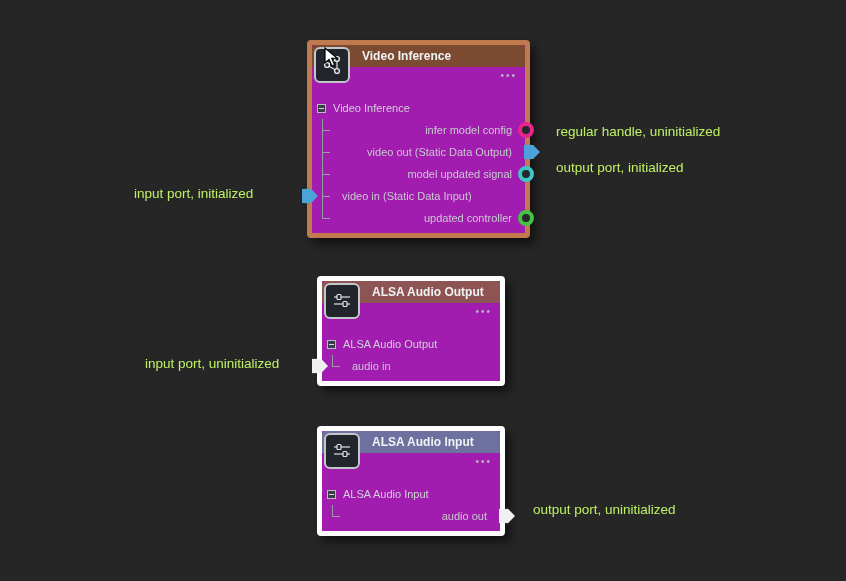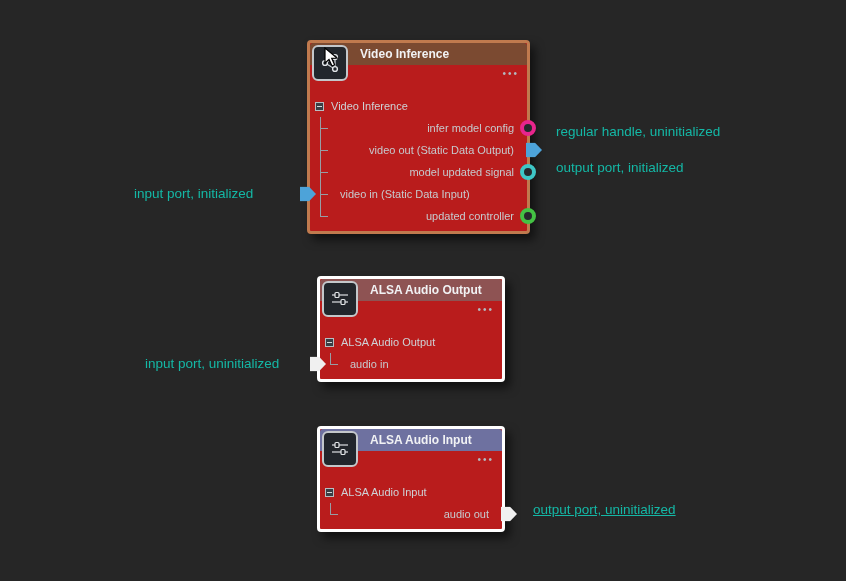--- a/index.html
+++ b/index.html
@@ -4,22 +4,22 @@
 <style>
   * { margin:0; padding:0; box-sizing:border-box; }
   html,body { background:#262626; }
   body { font-family:"Liberation Sans", sans-serif; }
 
   .canvas { position:relative; width:846px; height:581px; background:#262626; overflow:hidden; }
 
   
   .node {
     position:absolute;
-    background:#b91c1c;
-    border:3px solid #ffffff;
+    background:#a21caf;
+    border:5px solid #ffffff;
     border-radius:4px;
     box-shadow:5px 6px 10px rgba(0,0,0,0.55);
   }
   .node-0 { border-color:#c07a4e; }
 
   .node-header {
     height:22px;
     border-radius:3px 3px 0 0;
     display:flex; align-items:center;
     padding-left:50px;
@@ -72,21 +72,21 @@
   .teal  { border-color:#3ec6c6; }
   .green { border-color:#44c244; }
 
   .port { width:16px; height:15px; clip-path:polygon(0 0, 55% 0, 100% 50%, 55% 100%, 0 100%); }
   .port.blue  { background:#4da3d9; }
   .port.white { background:#f0f0f0; }
   .port.out   { right:-15px; }
   .port.in    { left:-10px; }
 
   
-  .annotation { position:absolute; color:#14b8a6; font-size:13.5px; white-space:nowrap; }
+  .annotation { position:absolute; color:#bef264; font-size:13.5px; white-space:nowrap; }
 
   .cursor { position:absolute; z-index:10; }
 </style>
 </head>
 <body>
 
 <div class="canvas">
 
   <div class="node node-0" style="left:307px; top:40px; width:223px;">
     <div class="node-header hdr-0">
@@ -200,15 +200,15 @@
         <span class="lbl right">audio out</span>
         <span class="handle port white out"></span>
       </div>
     </div>
   </div>
 
   <div class="annotation" style="left:556px; top:124px;">regular handle, uninitialized</div>
   <div class="annotation" style="left:556px; top:160px;">output port, initialized</div>
   <div class="annotation" style="left:134px; top:186px;">input port, initialized</div>
   <div class="annotation" style="left:145px; top:356px;">input port, uninitialized</div>
-  <div class="annotation" style="left:533px; top:502px;text-decoration:underline;">output port, uninitialized</div>
+  <div class="annotation" style="left:533px; top:502px;">output port, uninitialized</div>
 
 </div>
 
 </body></html>

